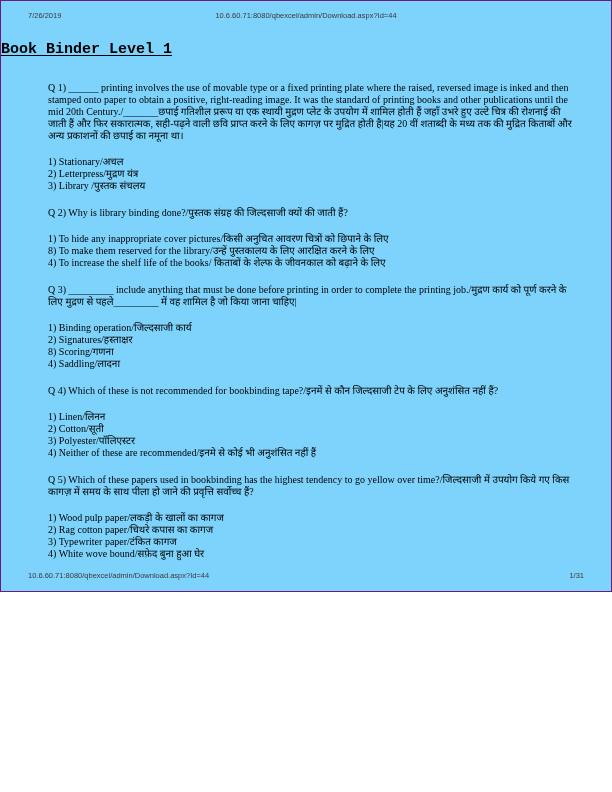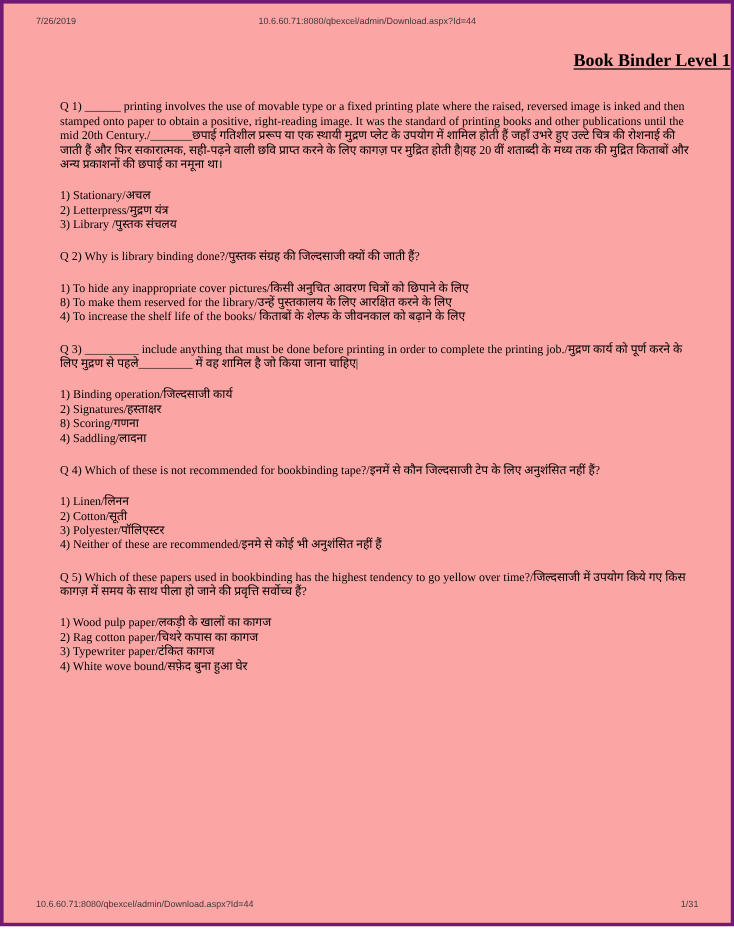--- a/index.html
+++ b/index.html
@@ -1,43 +1,43 @@
 <!DOCTYPE html>
 <html><head>
 <meta charset="utf-8">
 <style>
   html, body { margin: 0; padding: 0; background: #ffffff; }
   .page {
     position: relative;
     width: 612px;
-    height: 772px;
+    height: 592px;
     box-sizing: border-box;
-    background: #fca5a5;
-    border: 3px solid #701a75;
+    background: #7dd3fc;
+    border: 1px solid #701a75;
     overflow: hidden;
     color: #000;
   }
   .hdr {
     position: absolute;
     top: 10px;
     left: 27px;
     right: 27px;
     display: flex;
     align-items: flex-start;
     font-family: "Liberation Sans", sans-serif;
     font-size: 7.5px;
     color: #3a3a3a;
   }
   .hdr .left  { flex: 1; text-align: left; }
   .hdr .mid   { flex: 2; text-align: center; }
   .hdr .right { flex: 1; text-align: right; }
   .title {
     margin-top: 40px;
-    text-align: right;
-    font-family: Liberation Serif, serif;
+    text-align: left;
+    font-family: Liberation Mono, monospace;
     font-size: 15px;
     font-weight: bold;
     text-decoration: underline;
     text-underline-offset: 2px;
   }
   .content {
     margin: 24px 30px 0 47px;
     font-family: "Liberation Serif", "DejaVu Serif", serif;
     font-size: 10px;
     line-height: 1.2;

